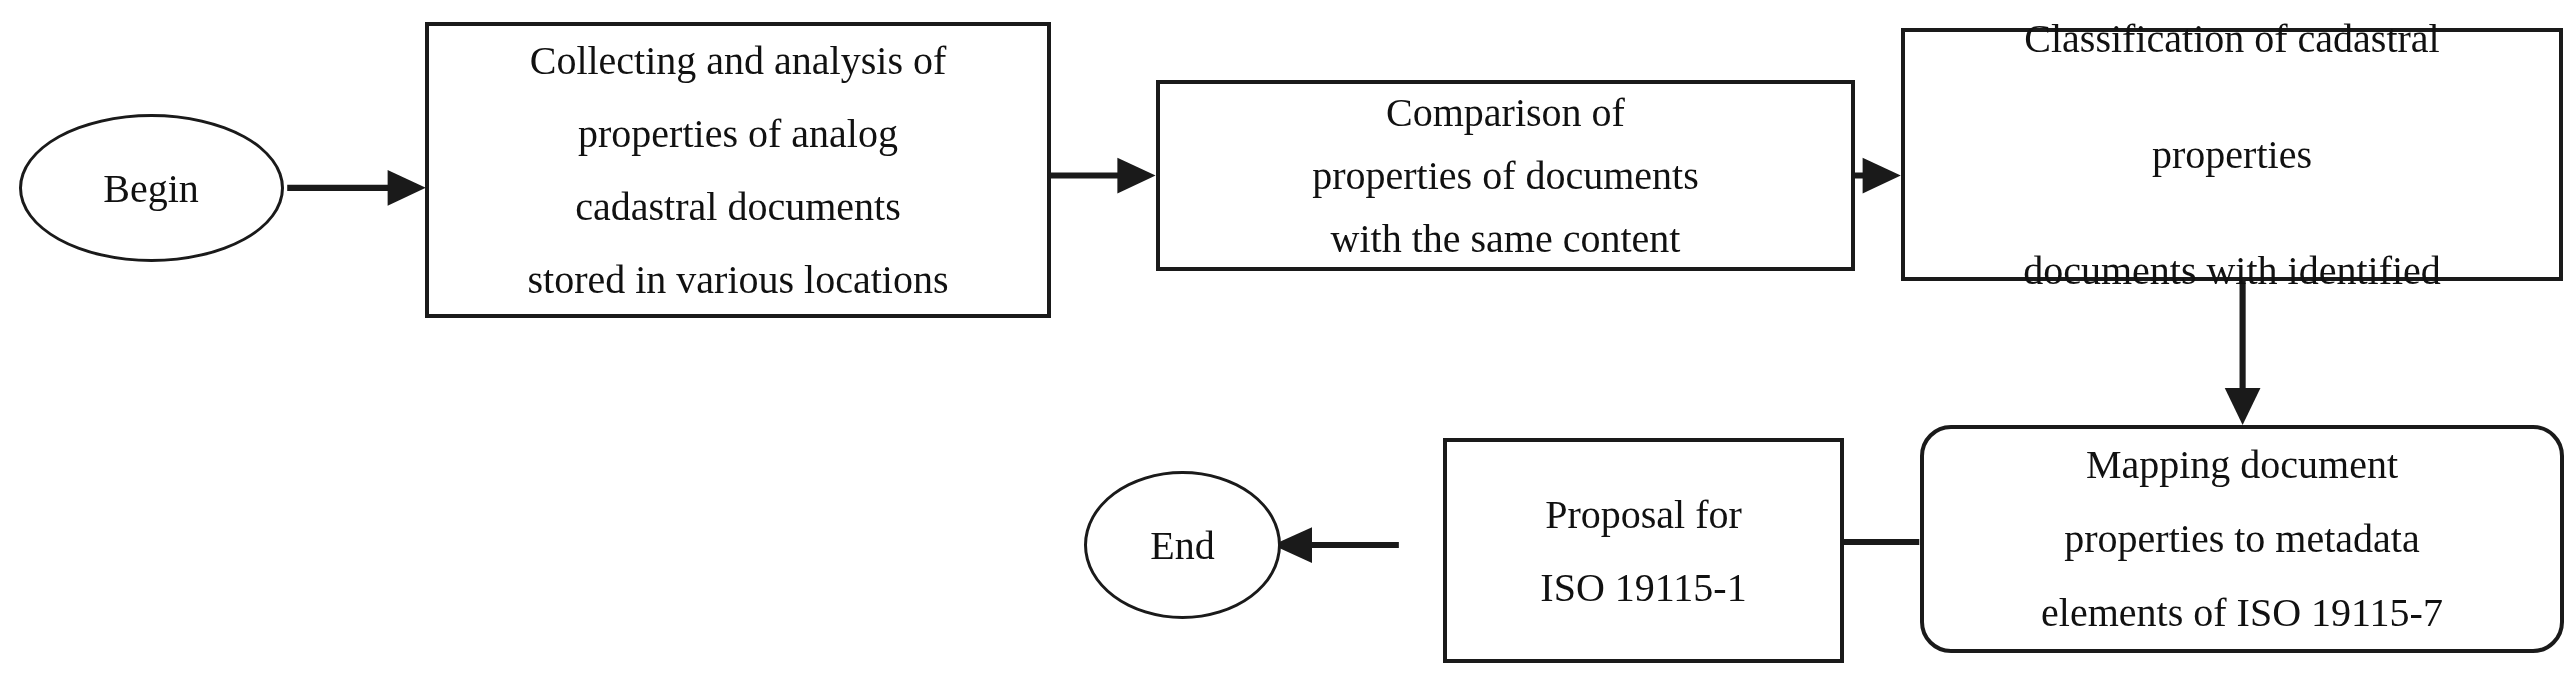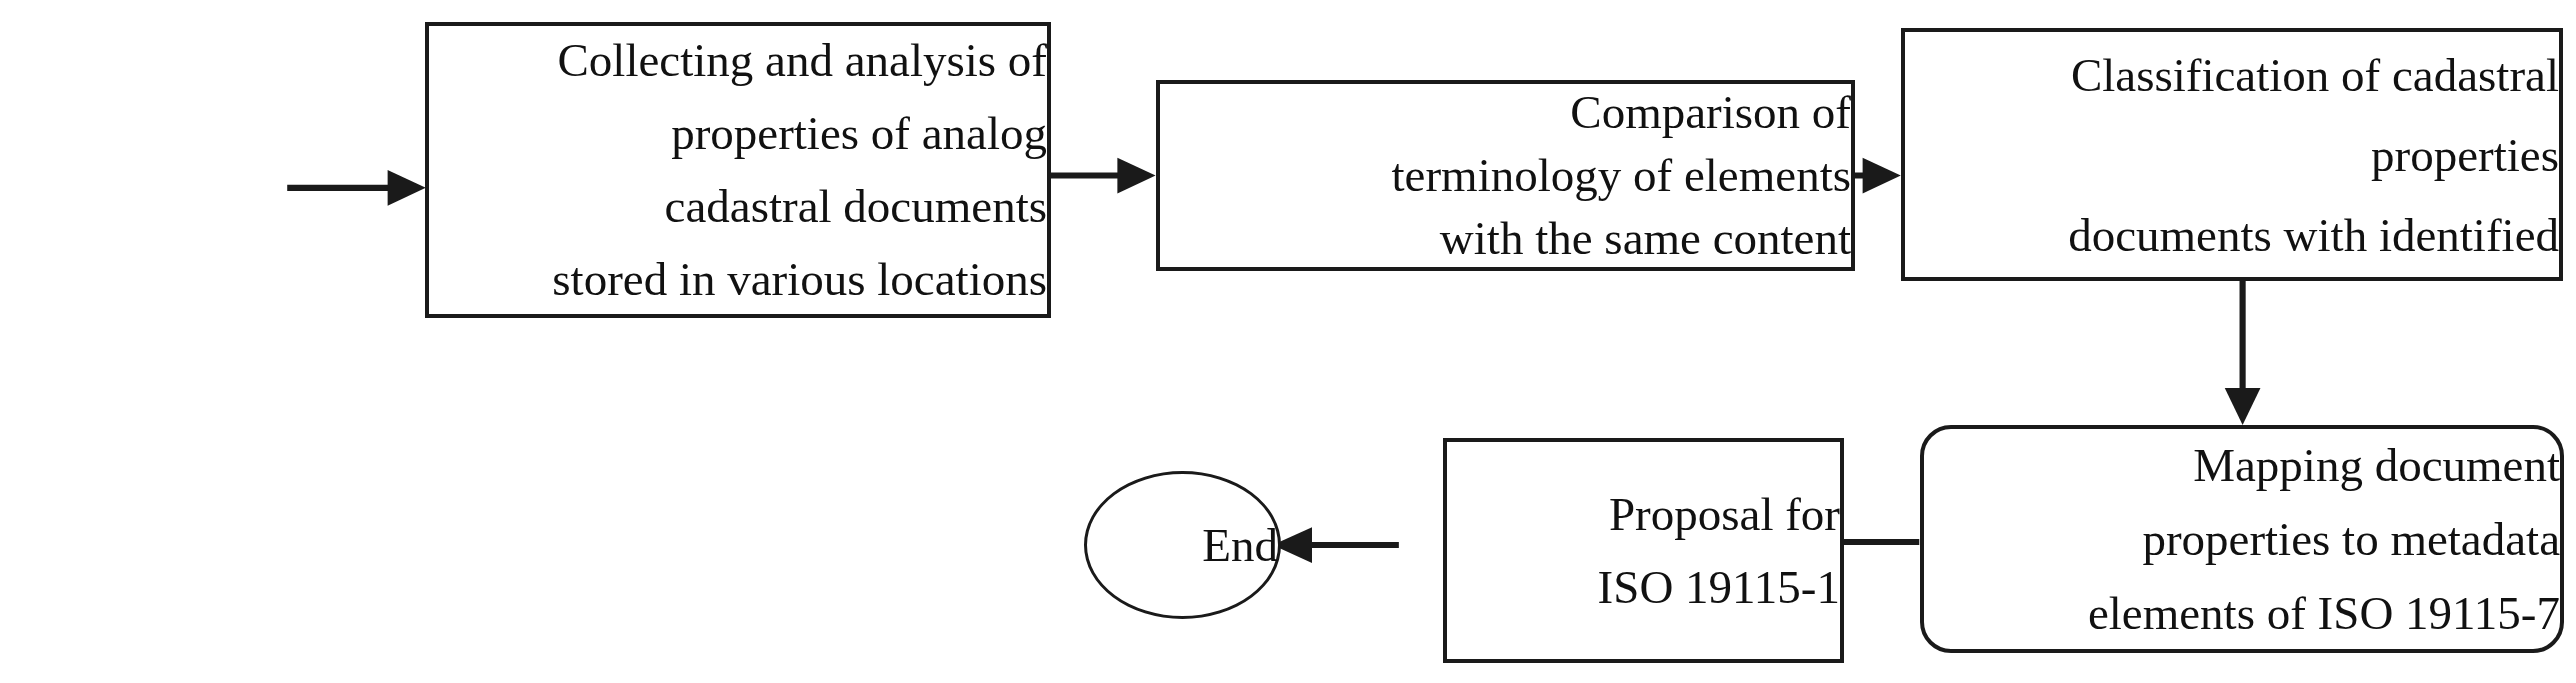--- a/index.html
+++ b/index.html
@@ -19,37 +19,37 @@
   .edge-layer {
     position: absolute;
     left: 0; top: 0;
     width: 2576px;
     height: 683px;
   }
   .node {
     position: absolute;
     display: flex;
     flex-direction: column;
-    align-items: flex-end;
+    align-items: center;
     justify-content: center;
     text-align: center;
     box-sizing: border-box;
     background: #ffffff;
-    font-size: 47px;
+    font-size: 40px;
   }
   .node .line { white-space: nowrap; }
   .rect { border: 4.3px solid #1a1a1a; }
   .ellipse {
     border: 3.7px solid #1a1a1a;
     border-radius: 50%;
   }
   .n-begin    { left: 18.5px;   top: 114px; width: 265px;  height: 148px; }
   .n-collect  { left: 425px;  top: 21.6px;  width: 626px; height: 296px; line-height: 73px; }
   .n-compare  { left: 1156px; top: 80px; width: 699px; height: 191px; line-height: 63px; }
-  .n-classify { left: 1901px; top: 28px;  width: 662px; height: 253px; line-height: 80px; }
+  .n-classify { left: 1901px; top: 28px;  width: 662px; height: 253px; line-height: 80px; gap: 36px; }
   .n-mapping  { left: 1920px; top: 425px; width: 644px; height: 228px; line-height: 74px; border-radius: 31px; }
   .n-proposal { left: 1443px; top: 438px; width: 401px;  height: 225px; line-height: 73px; }
   .n-end      { left: 1084px; top: 471px; width: 197px;  height: 148px; }
 </style>
 </head>
 <body>
 
 <div class="canvas">
 
   <svg class="edge-layer" viewBox="0 0 4180 1109" xmlns="http://www.w3.org/2000/svg">
@@ -72,31 +72,34 @@
     <g>
       <line x1="3115" y1="880" x2="2980" y2="880" stroke="#1a1a1a" stroke-width="10"></line>
       <polygon points="2982,851 2920,880 2982,909" fill="#1a1a1a"></polygon>
     </g>
     <g>
       <line x1="2270" y1="885" x2="2127" y2="885" stroke="#1a1a1a" stroke-width="10"></line>
       <polygon points="2129,856 2065,885 2129,914" fill="#1a1a1a"></polygon>
     </g>
   </svg>
 
+  <div class="node ellipse n-begin">
+    <span class="line">Begin</span>
+  </div>
 
   <div class="node rect n-collect">
     <div class="line">Collecting and analysis of</div>
     <div class="line">properties of analog</div>
     <div class="line">cadastral documents</div>
     <div class="line">stored in various locations</div>
   </div>
 
   <div class="node rect n-compare">
     <div class="line">Comparison of</div>
-    <div class="line">terminology of elements</div>
+    <div class="line">properties of documents</div>
     <div class="line">with the same content</div>
   </div>
 
   <div class="node rect n-classify">
     <div class="line">Classification of cadastral</div>
     <div class="line">properties</div>
     <div class="line">documents with identified</div>
   </div>
 
   <div class="node rect n-mapping">

